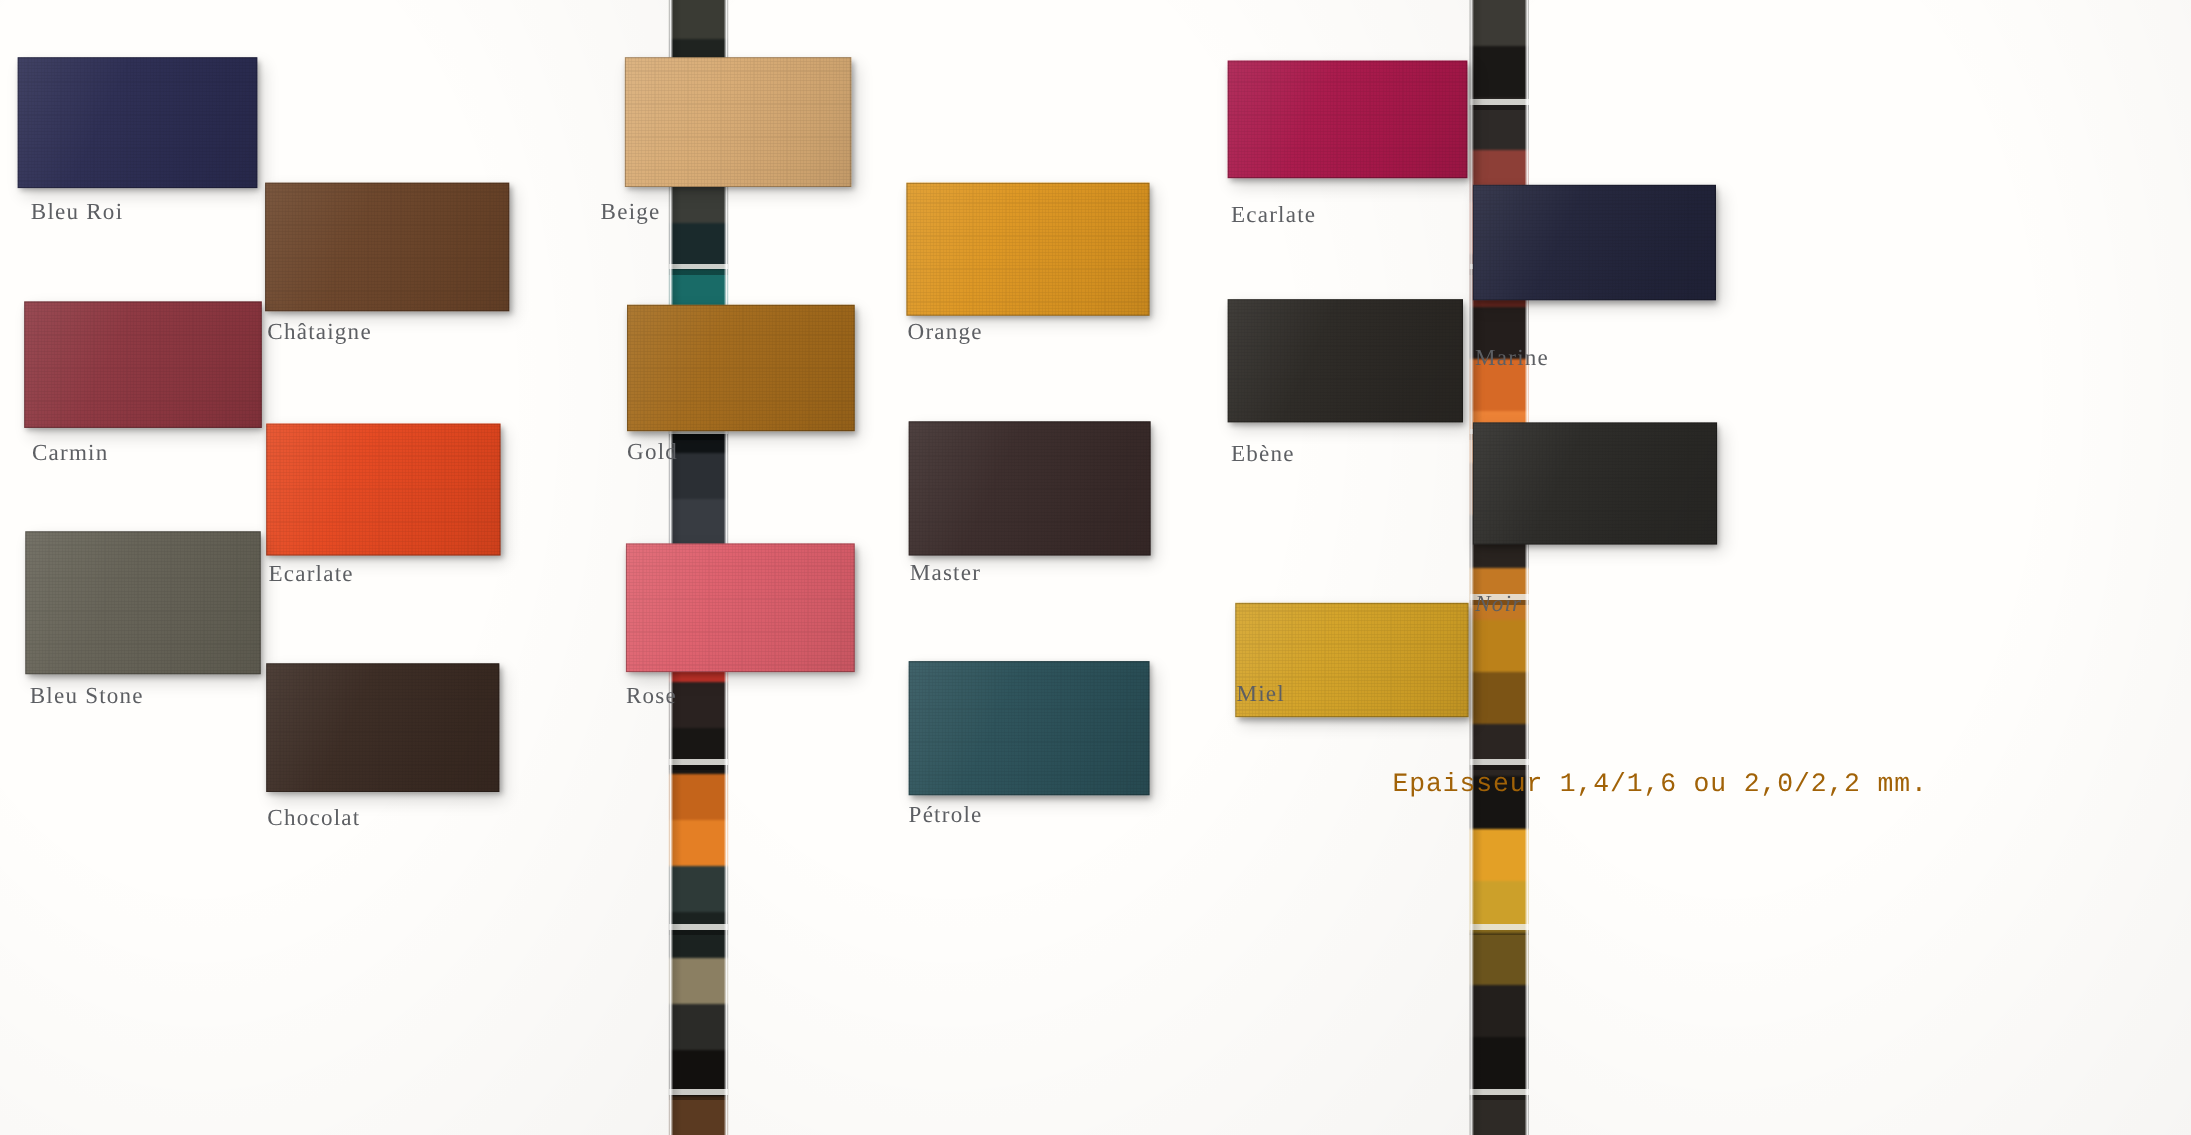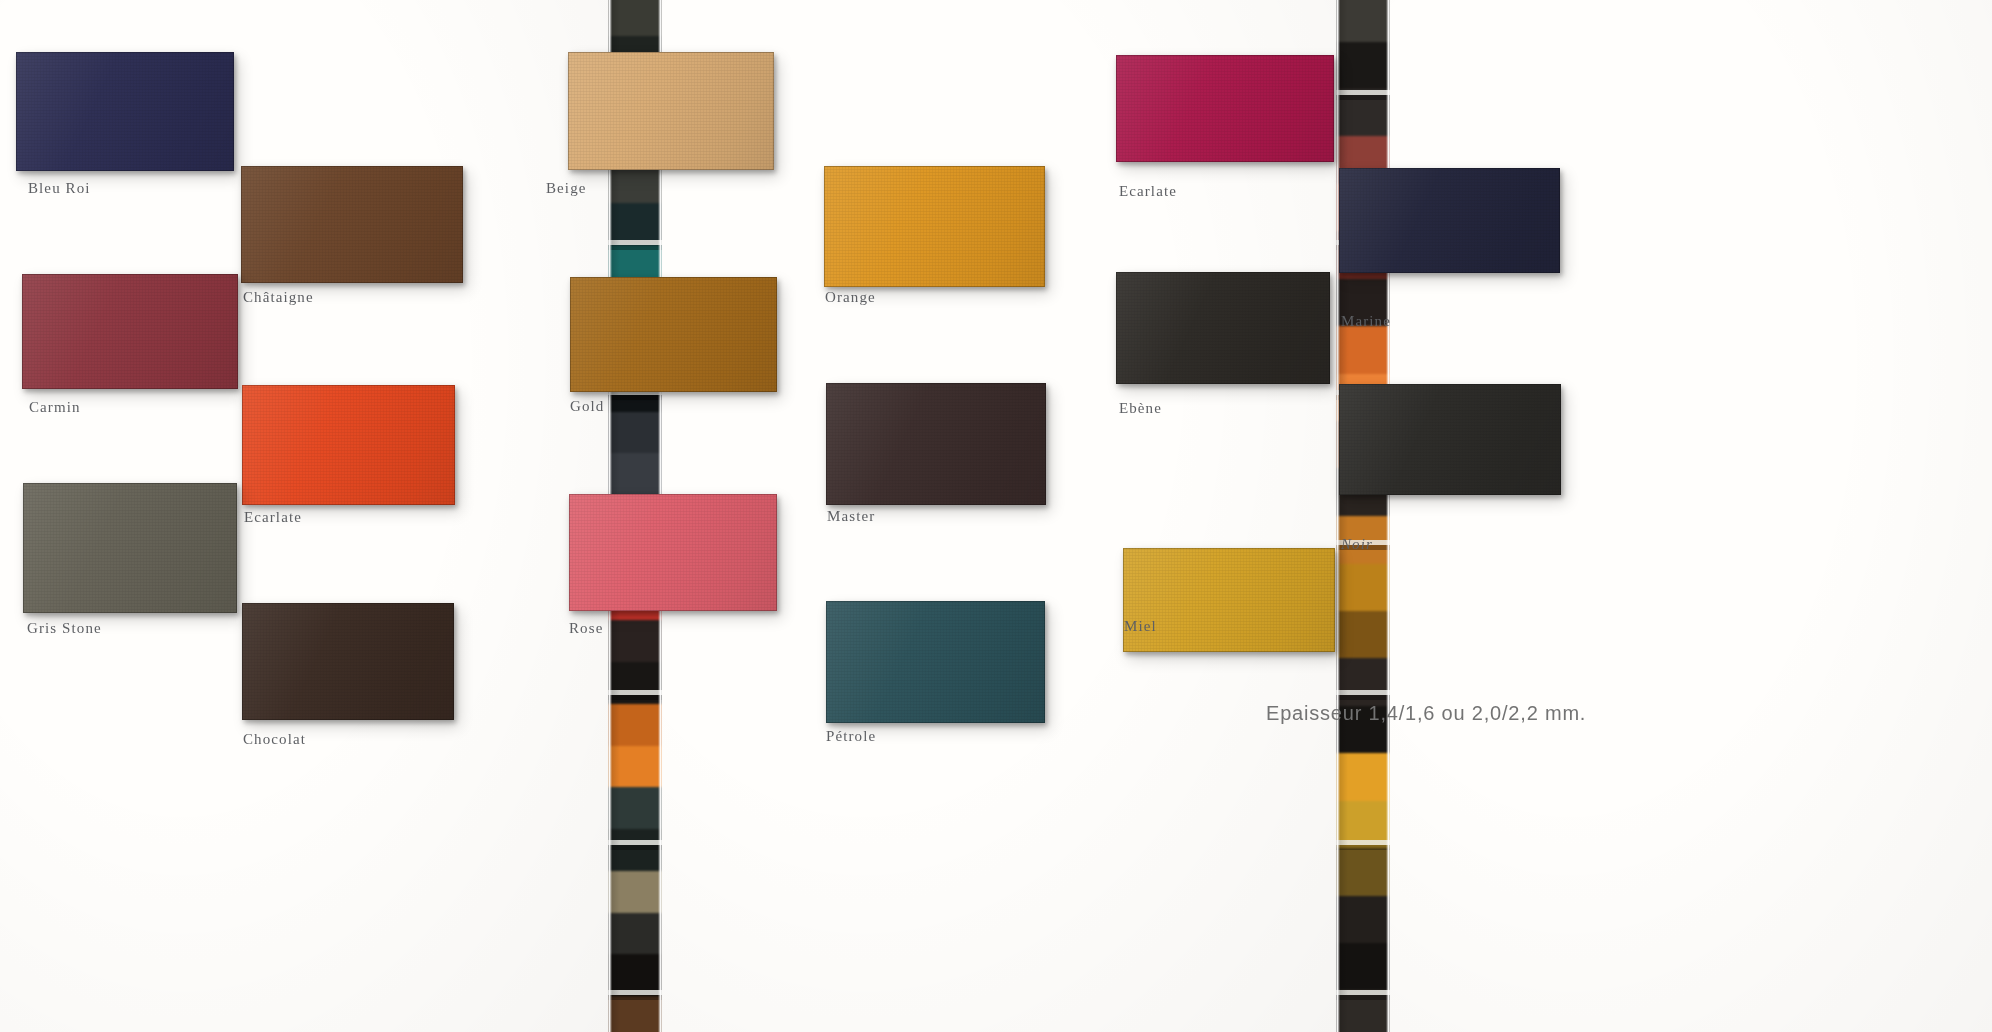--- a/index.html
+++ b/index.html
@@ -64,33 +64,33 @@
     mix-blend-mode:multiply;
   }
   .swatch .edge{
     position:absolute;inset:0;
     box-shadow: inset 0 0 0 1px rgba(0,0,0,0.22);
   }
   
   .label{
     position:absolute;
     font-family:"Liberation Serif", serif;
-    font-size:15px;
+    font-size:21px;
     letter-spacing:1.1px;
     color:#5d5f63;
     white-space:nowrap;
     font-weight:400;
   }
   .footnote{
     position:absolute;
-    font-family:Liberation Sans, sans-serif;
-    font-size:20px;
+    font-family:Liberation Mono, monospace;
+    font-size:24px;
     line-height:27px;
     letter-spacing:.8px;
-    color:#737373;
+    color:#a16207;
     white-space:nowrap;
   }
 </style>
 </head>
 <body>
 
 <div id="sheet">
 
   <div id="panels">
       <div class="panel" style="left: 0px; width: 608px;"></div>
@@ -136,21 +136,21 @@
         <div class="face"></div>
         <div class="grain"></div>
         <div class="edge"></div>
       </div>
       <div class="label" style="left: 244px; top: 509px;">Ecarlate</div>
       <div class="swatch" style="left: 23px; top: 483px; width: 214px; height: 130px; background: rgb(101, 98, 86);">
         <div class="face"></div>
         <div class="grain"></div>
         <div class="edge"></div>
       </div>
-      <div class="label" style="left: 27px; top: 620px;">Gris Stone</div>
+      <div class="label" style="left: 27px; top: 620px;">Bleu Stone</div>
       <div class="swatch" style="left: 242px; top: 603px; width: 212px; height: 117px; background: rgb(58, 42, 34);">
         <div class="face"></div>
         <div class="grain"></div>
         <div class="edge"></div>
       </div>
       <div class="label" style="left: 243px; top: 731px;">Chocolat</div>
       <div class="swatch" style="left: 568px; top: 52px; width: 206px; height: 118px; background: rgb(216, 171, 116);">
         <div class="face"></div>
         <div class="grain"></div>
         <div class="edge"></div>

